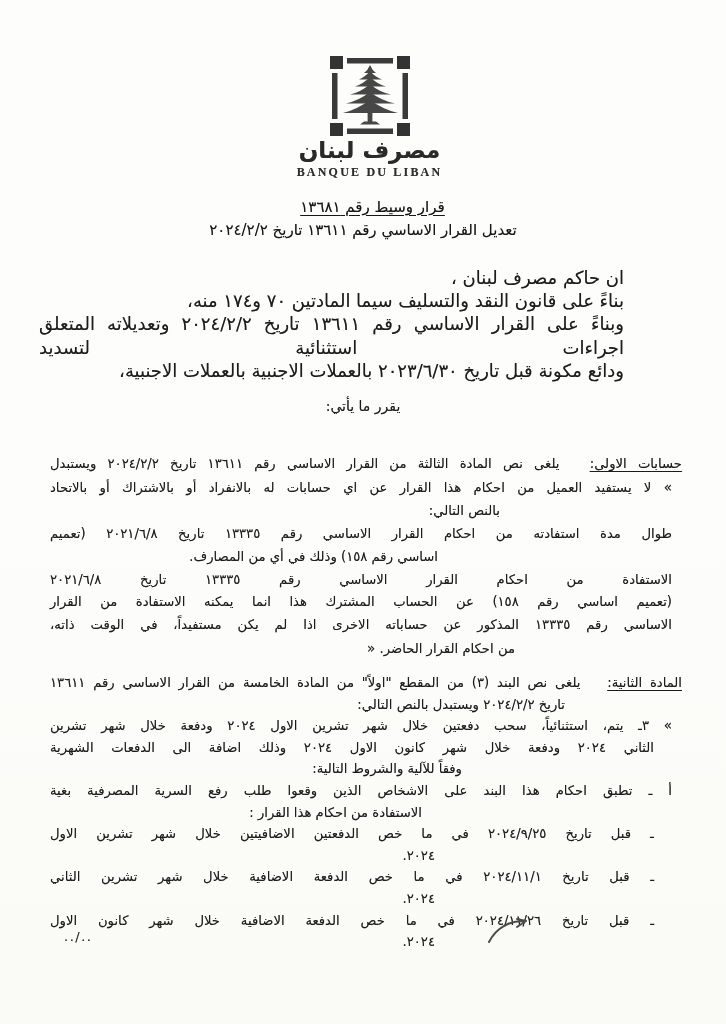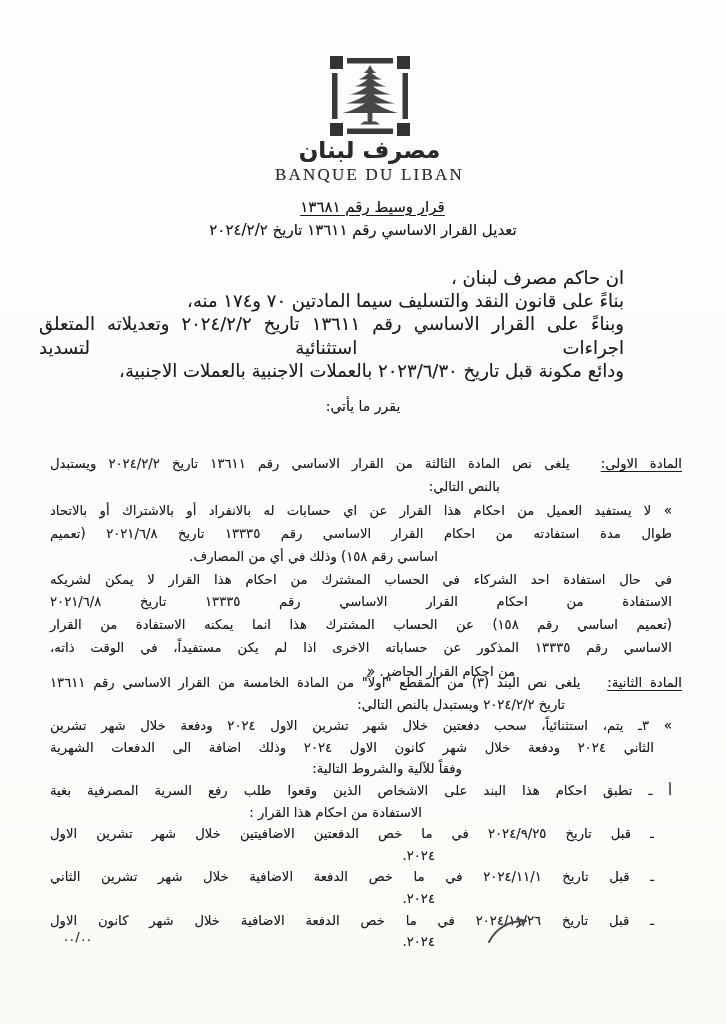--- a/index.html
+++ b/index.html
@@ -6,21 +6,21 @@
   .page{
     position:relative;width:726px;height:1024px;margin:0 auto;
     background:linear-gradient(180deg,#fdfdfb 0%,#fcfcfa 60%,#fafaf7 100%);
     font-family:"DejaVu Sans",sans-serif;color:#1c1c1c;direction:rtl;overflow:hidden;
     text-shadow:0 0 .4px rgba(20,20,20,.45);
   }
   
   .logo-block{position:absolute;top:56px;left:0;right:0;text-align:center;margin-left:13px;}
   .logo-frame{display:block;margin:0 auto;}
   .bank-ar{font-size:23px;font-weight:bold;line-height:26px;margin-top:1px;letter-spacing:0;color:#2a2a2a;}
-  .bank-la{font-family:"Liberation Serif",serif;font-size:17px;letter-spacing:2.2px;color:#2e2e2e;margin-top:2px;direction:ltr;}
+  .bank-la{font-family:"Liberation Serif",serif;font-size:12px;letter-spacing:2.2px;color:#2e2e2e;margin-top:2px;direction:ltr;font-weight:bold;}
   
   .titles{position:absolute;top:196px;left:0;right:0;text-align:center;font-size:15px;line-height:23px;color:#161616;}
   .underline{text-decoration:underline;text-underline-offset:3px;padding-left:19px;}
   
   .preamble{position:absolute;top:266px;right:102px;left:39px;font-size:18px;line-height:23.2px;text-align:right;}
   
   .decree{position:absolute;top:398px;left:0;right:0;text-align:center;font-size:14px;}
   
   .article{position:absolute;right:44px;left:50px;font-size:13.2px;text-align:right;}
   .art1{top:453px;line-height:22.9px;}
@@ -83,31 +83,30 @@
     <div class="line">ان حاكم مصرف لبنان ،</div>
     <div class="line">بناءً على قانون النقد والتسليف سيما المادتين ٧٠ و١٧٤ منه،</div>
     <div class="line just">وبناءً على القرار الاساسي رقم ١٣٦١١ تاريخ ٢٠٢٤/٢/٢ وتعديلاته المتعلق اجراءات استثنائية لتسديد</div>
     <div class="line">ودائع مكونة قبل تاريخ ٢٠٢٣/٦/٣٠ بالعملات الاجنبية بالعملات الاجنبية،</div>
   </div>
 
   <div class="decree">يقرر ما يأتي:</div>
 
   <div class="article art1">
     <div class="line just">
-      <span class="underline">المادة الاولى:</span>
+      <span class="underline">حسابات الاولى:</span>
       <span>يلغى نص المادة الثالثة من القرار الاساسي رقم ١٣٦١١ تاريخ ٢٠٢٤/٢/٢ ويستبدل</span>
     </div>
-    <div class="line i-nass">بالنص التالي:</div>
     <div class="line just i-q">
       <span class="q" dir="ltr">«</span>
       <span>لا يستفيد العميل من احكام هذا القرار عن اي حسابات له بالانفراد أو بالاشتراك أو بالاتحاد</span>
     </div>
+    <div class="line i-nass">بالنص التالي:</div>
     <div class="line just i-q">طوال مدة استفادته من احكام القرار الاساسي رقم ١٣٣٣٥ تاريخ ٢٠٢١/٦/٨ (تعميم</div>
     <div class="line i-158">اساسي رقم ١٥٨) وذلك في أي من المصارف.</div>
-    <div class="line just i-q">في حال استفادة احد الشركاء في الحساب المشترك من احكام هذا القرار لا يمكن لشريكه</div>
     <div class="line just i-q">الاستفادة من احكام القرار الاساسي رقم ١٣٣٣٥ تاريخ ٢٠٢١/٦/٨</div>
     <div class="line just i-q">(تعميم اساسي رقم ١٥٨) عن الحساب المشترك هذا انما يمكنه الاستفادة من القرار</div>
     <div class="line just i-q">الاساسي رقم ١٣٣٣٥ المذكور عن حساباته الاخرى اذا لم يكن مستفيداً، في الوقت ذاته،</div>
     <div class="line i-close">
       <span>من احكام القرار الحاضر.</span>
       <span class="q" dir="ltr">»</span>
     </div>
   </div>
 
   <div class="article art2">

